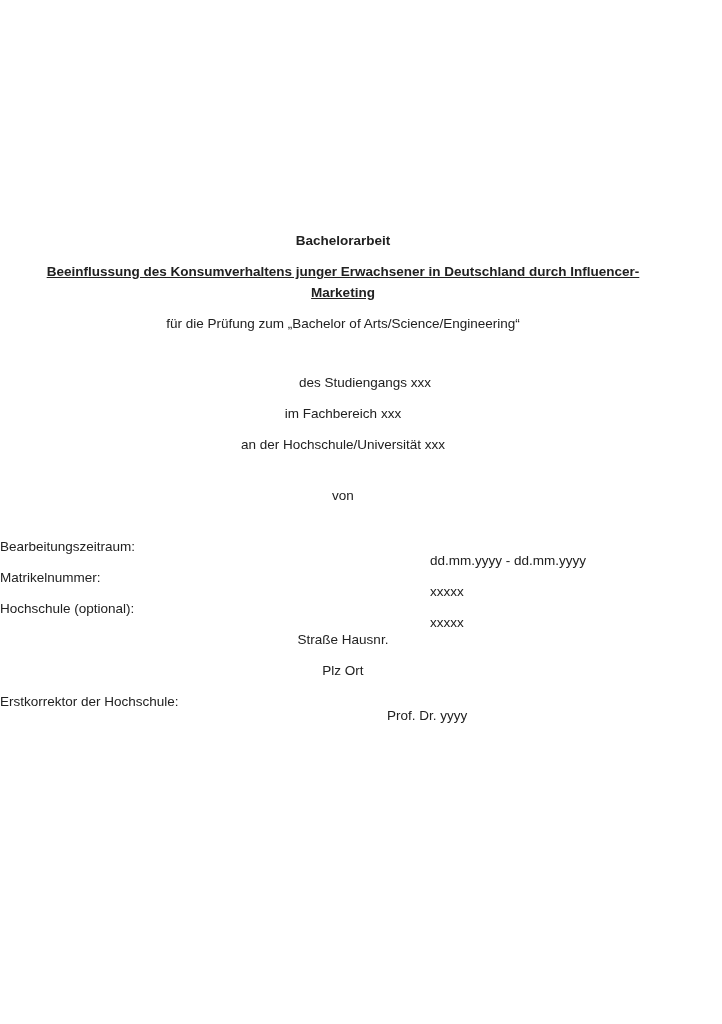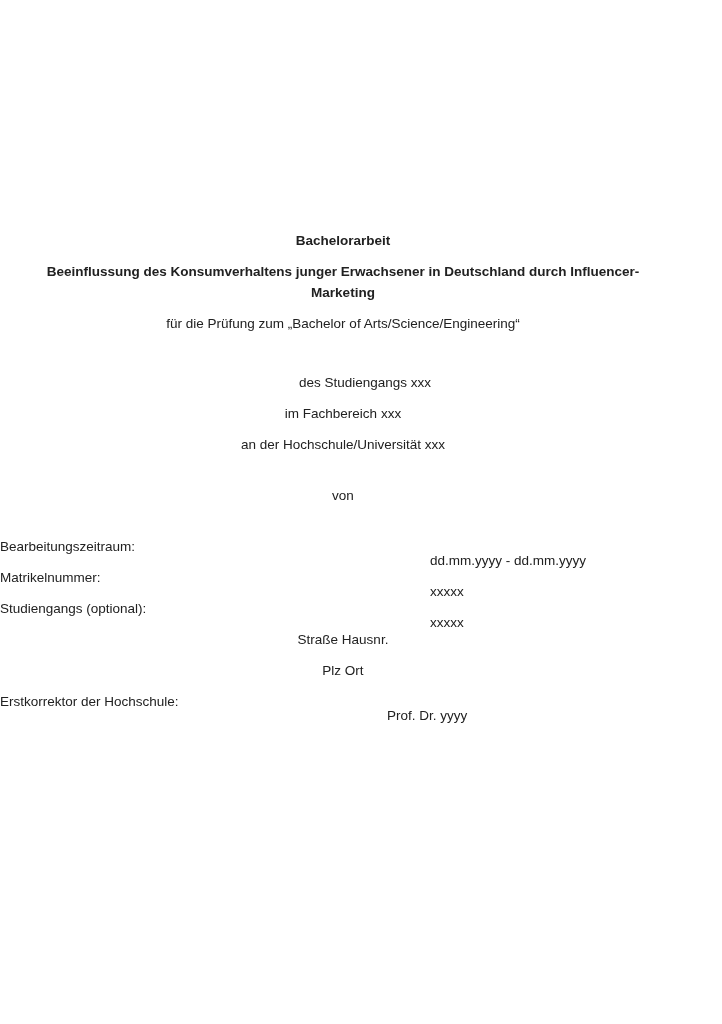--- a/index.html
+++ b/index.html
@@ -22,20 +22,21 @@
   .line {
     line-height: 21px;
     margin: 0 0 10px 0;
   }
   .center { text-align: center; }
   .bold { font-weight: 700; }
   .title-para {
     max-width: 600px;
     margin-left: auto;
     margin-right: auto;
+    text-decoration: underline;
   }
   .gap-lg { margin-top: 38px; padding-left: 44px; }
   .gap-md { margin-top: 30px; text-align: center; }
   .row {
     position: relative;
     text-align: left;
   }
   .row .value {
     position: absolute;
     top: 14px;
@@ -70,21 +71,21 @@
     <span class="label">Bearbeitungszeitraum:</span>
     <span class="value">dd.mm.yyyy - dd.mm.yyyy</span>
   </p>
 
   <p class="line row">
     <span class="label">Matrikelnummer:</span>
     <span class="value">xxxxx</span>
   </p>
 
   <p class="line row">
-    <span class="label">Studiengangs (optional):</span>
+    <span class="label">Hochschule (optional):</span>
     <span class="value">xxxxx</span>
   </p>
 
   <p class="line center">Straße Hausnr.</p>
 
   <p class="line center">Plz Ort</p>
 
   <p class="line row row-reviewer">
     <span class="label">Erstkorrektor der Hochschule:</span>
     <span class="value">Prof. Dr. yyyy</span>

